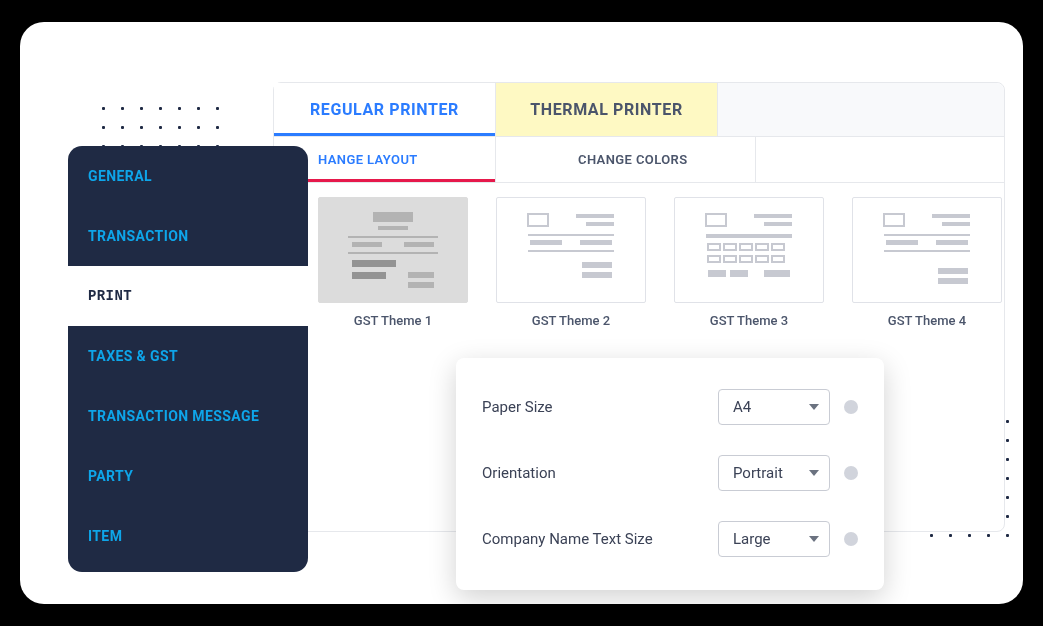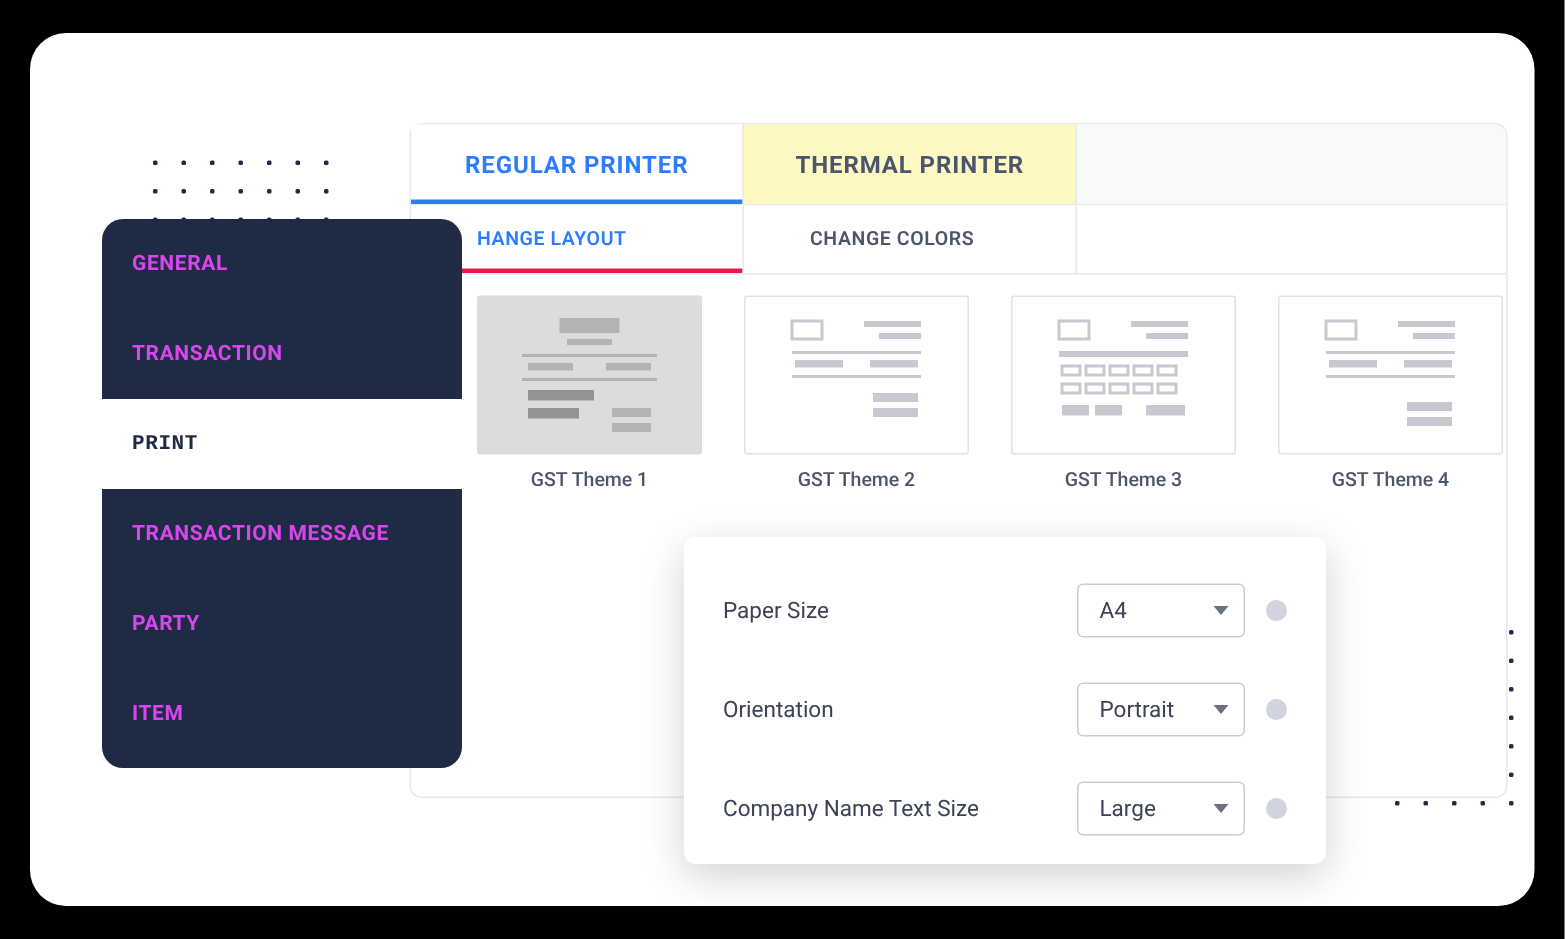--- a/index.html
+++ b/index.html
@@ -39,21 +39,21 @@
     background: #1f2a44;
     border-radius: 14px;
     overflow: hidden;
     padding-bottom: 6px;
   }
   .side-item {
     height: 60px;
     display: flex;
     align-items: center;
     padding: 0 20px;
-    color: #d946ef;
+    color: #0ea5e9;
     font-weight: 700;
     font-size: 14px;
     letter-spacing: 0.4px;
   }
   .side-item.first { border-top-left-radius:14px; border-top-right-radius:14px; }
   .side-item.active { background: #fff; color: #1f2a44; font-family: Liberation Mono, monospace; }
 
   
   .panel {
     position: absolute;
@@ -87,20 +87,21 @@
   .tab-p.active {
     color: #2b7cff;
     background: #fff;
     box-shadow: inset 0 -3px 0 #2b7cff;
   }
   .tabs-secondary {
     display: flex;
     height: 46px;
     border-bottom: 1px solid #e6e8ec;
     background:#fff;
+    gap:38px;
   }
   .tab-s {
     flex: 0 0 222px;
     display: flex;
     align-items: center;
     padding: 0 44px;
     font-weight: 600;
     font-size: 13px;
     letter-spacing: 0.4px;
     color: #4b556b;
@@ -143,21 +144,21 @@
 
   
   .settings-card {
     position: absolute;
     left: 436px;
     top: 336px;
     width: 428px;
     background:#fff;
     border-radius: 8px;
     box-shadow: 0 8px 28px rgba(0,0,0,0.18);
-    padding: 16px 26px 4px 26px;
+    padding: 16px 26px 18px 26px;
   }
   .setting-row {
     display:flex;
     align-items:center;
     height: 66px;
   }
   .setting-label {
     flex: 1 1 auto;
     font-size: 15px;
     color: #3b4256;
@@ -346,20 +347,23 @@
     <div class="side-item first">
       <span>GENERAL</span>
     </div>
     <div class="side-item">
       <span>TRANSACTION</span>
     </div>
     <div class="side-item active">
       <span>PRINT</span>
     </div>
     <div class="side-item">
+      <span>TAXES &amp; GST</span>
+    </div>
+    <div class="side-item">
       <span>TRANSACTION MESSAGE</span>
     </div>
     <div class="side-item">
       <span>PARTY</span>
     </div>
     <div class="side-item">
       <span>ITEM</span>
     </div>
   </div>
 

